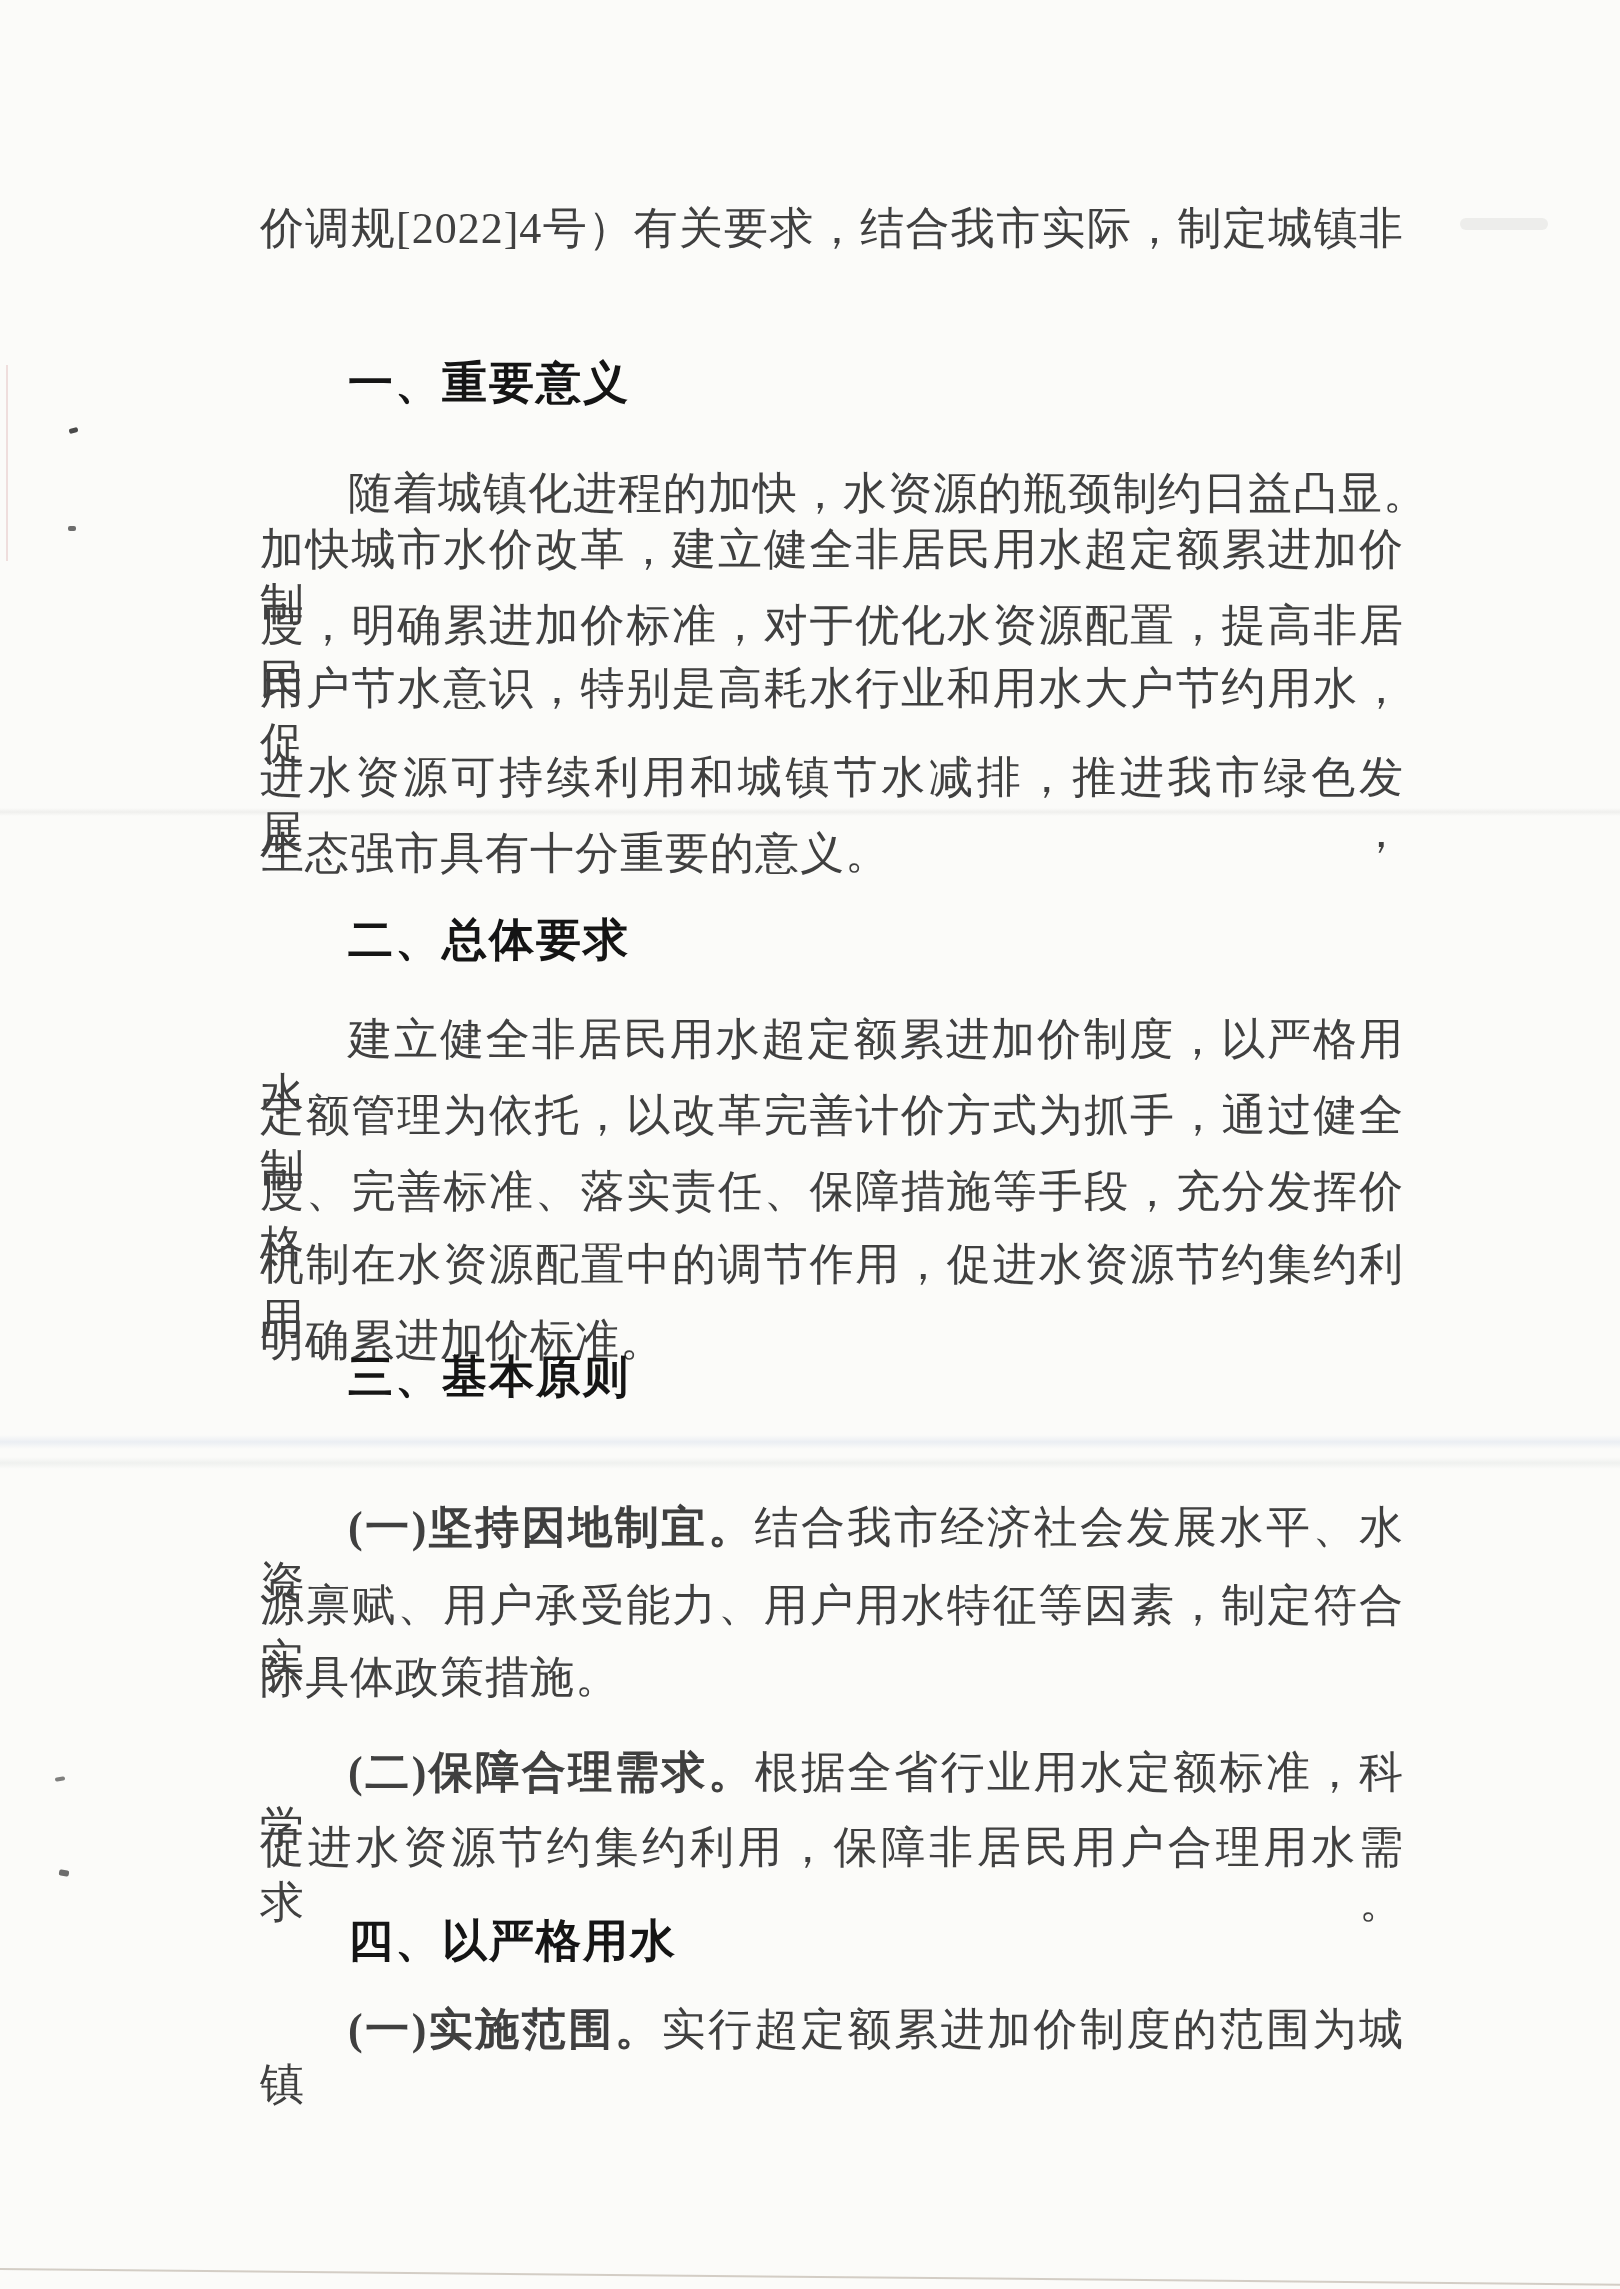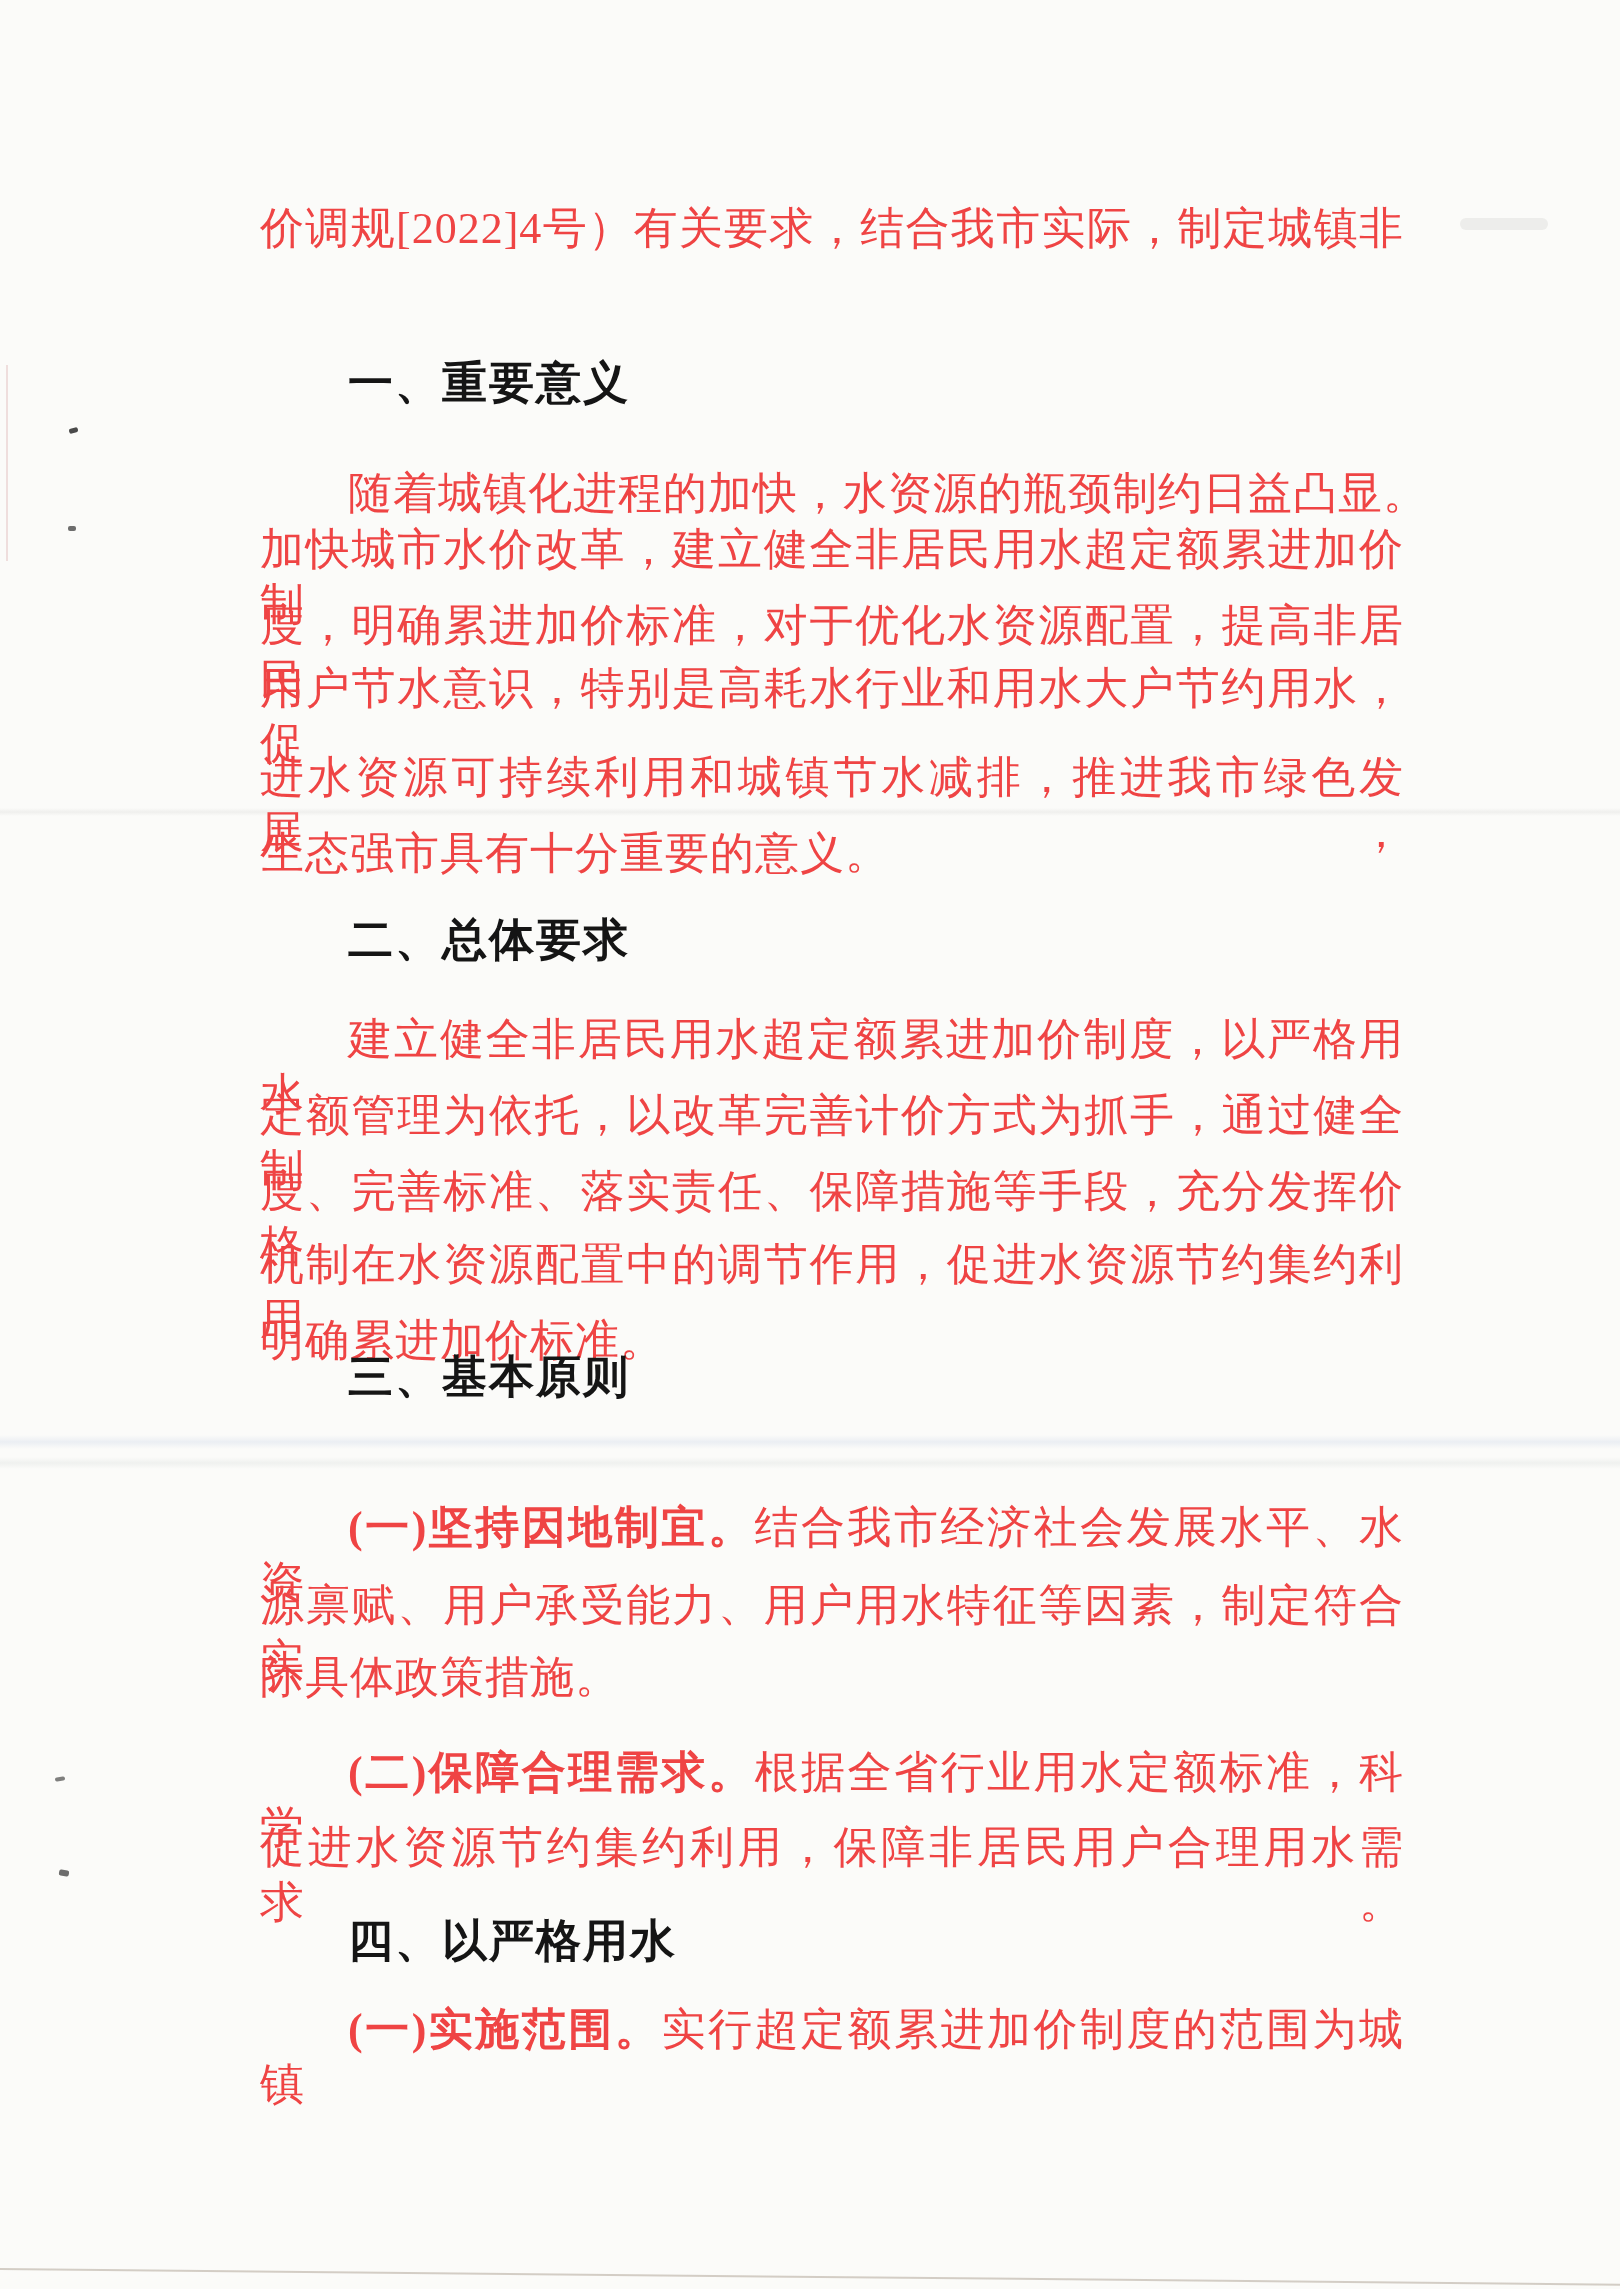--- a/index.html
+++ b/index.html
@@ -16,21 +16,21 @@
     color: #1d1d1d;
   }
   .line {
     position: absolute;
     left: 260px;
     width: 1144px;
     font-size: 44px;
     line-height: 55px;
     letter-spacing: 1px;
     white-space: nowrap;
-    color: #ef4444;
+    color: #404040;
   }
   .line.fill {
     white-space: normal;
     text-align: justify;
     text-align-last: justify;
     text-justify: inter-character;
   }
   .line.indent { text-indent: 88px; }
   .line.heading {
     font-family: Liberation Serif, serif;

